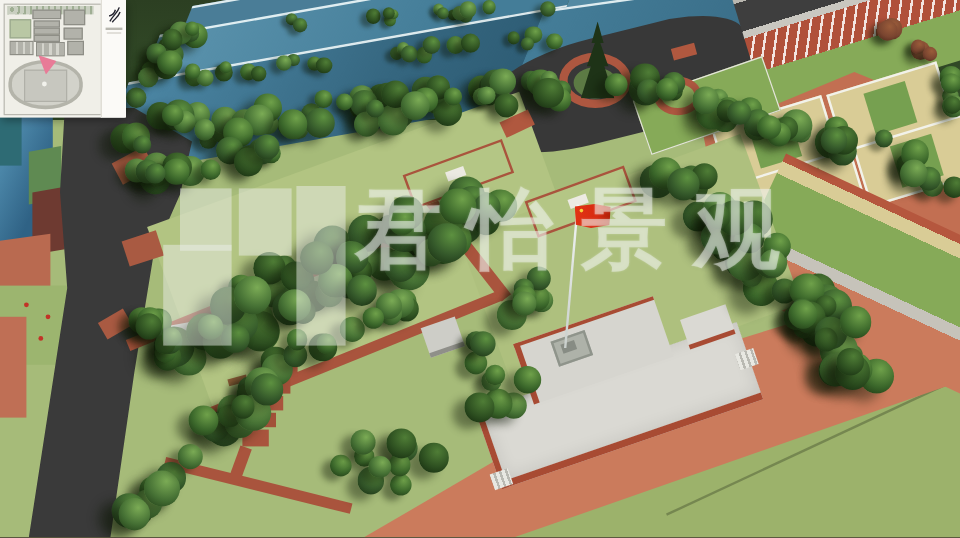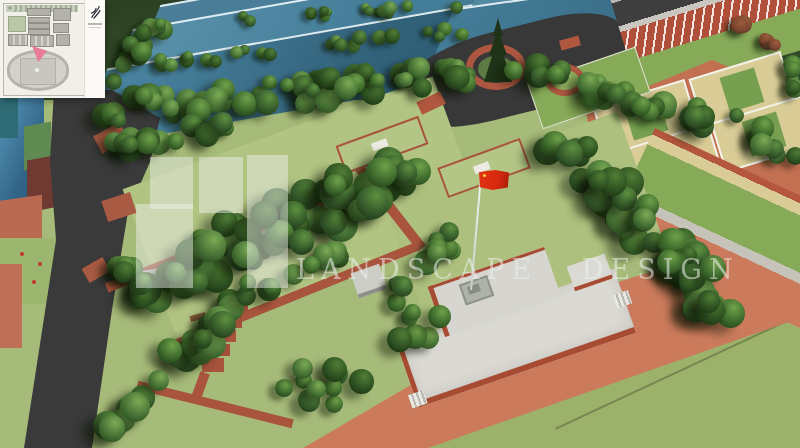--- a/index.html
+++ b/index.html
@@ -525,21 +525,21 @@
   <div style="left:479px;top:170px;width:30px;height:20px;
               background:linear-gradient(100deg,#e23414,var(--flag-red) 60%,#a81f08);
               clip-path:polygon(0 10%,55% 0,100% 12%,96% 88%,45% 100%,3% 86%);">
     <div style="left:4px;top:4px;width:3px;height:3px;border-radius:50%;background:#f7d03a;"></div>
   </div>
 
   <div class="wm-block" style="left:150px;top:157px;width:43px;height:52px;"></div>
   <div class="wm-block" style="left:199px;top:157px;width:44px;height:56px;"></div>
   <div class="wm-block" style="left:247px;top:155px;width:41px;height:133px;"></div>
   <div class="wm-block" style="left:136px;top:204px;width:57px;height:84px;"></div>
-  <div class="wm-latin" style="left:296px;top:254px;">LANDSCAPE DESIGN</div>
+  <div class="wm-cjk" style="left:296px;top:154px;">君怡景观</div>
 
   <div style="left:0;top:0;width:104px;height:98px;background:var(--inset-bg);box-shadow:2px 3px 7px rgba(0,0,0,0.35);">
     <div style="left:3px;top:3px;width:80px;height:91px;background:#f0efe8;border:1px solid #b9b8b0;"></div>
     <div style="left:6px;top:5px;width:72px;height:7px;background:repeating-radial-gradient(circle at 4px 3px,#9fae93 0 2px,#c9cfc0 2px 5px);"></div>
     <div class="ins-b" style="left:27px;top:8px;width:22px;height:6px;"></div>
     <div class="ins-b" style="left:53px;top:8px;width:16px;height:11px;"></div>
     <div style="left:8px;top:16px;width:16px;height:14px;background:#b9c7a4;border:1px solid #9aa88c;"></div>
     <div class="ins-b" style="left:28px;top:17px;width:20px;height:4px;"></div>
     <div class="ins-b" style="left:28px;top:23px;width:20px;height:4px;"></div>
     <div class="ins-b" style="left:28px;top:29px;width:20px;height:4px;"></div>

